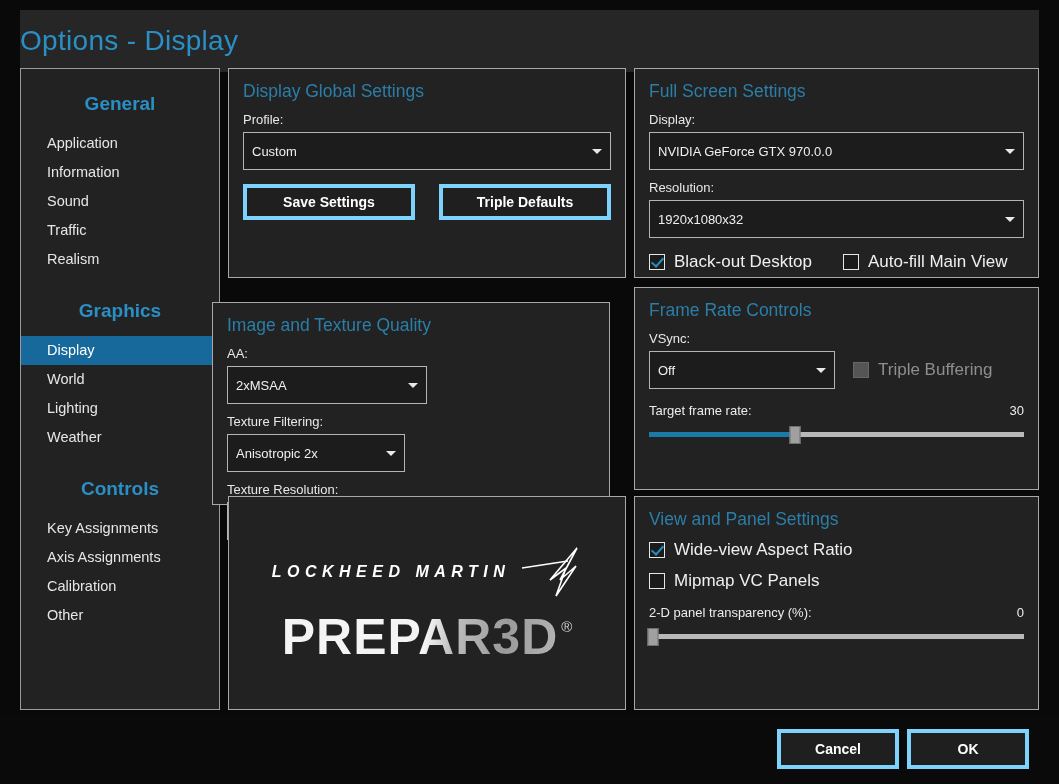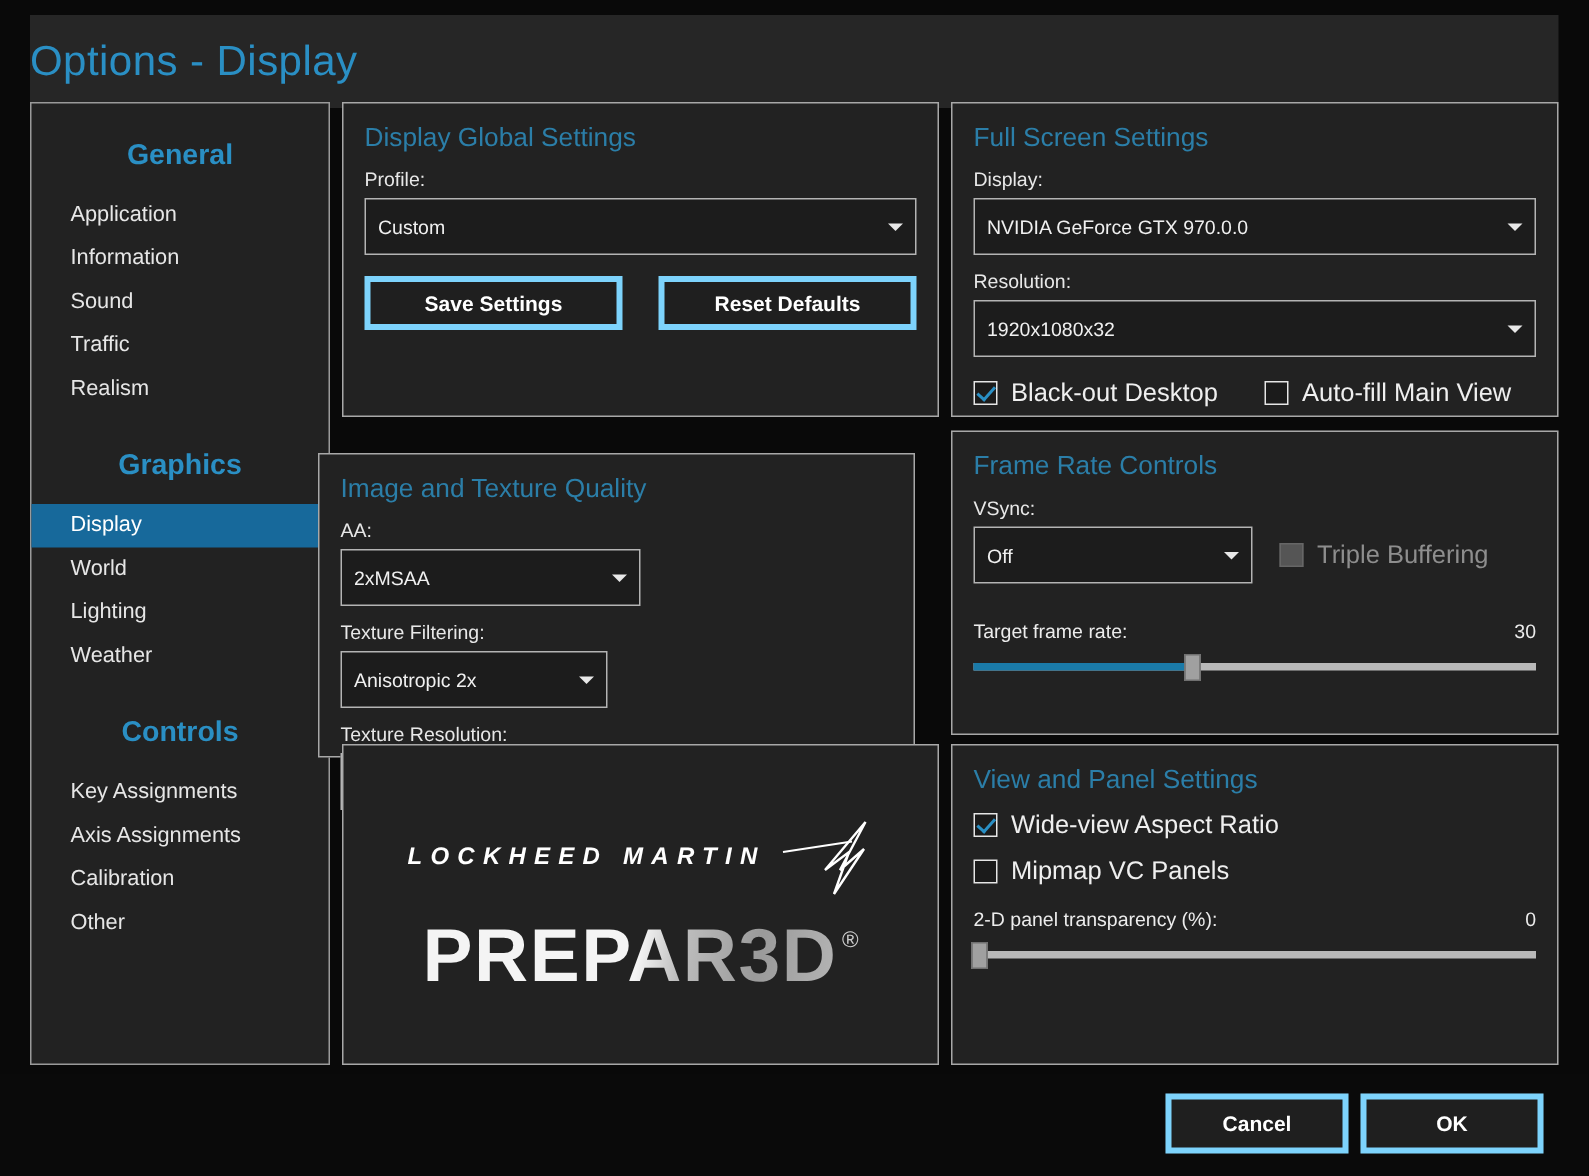--- a/index.html
+++ b/index.html
@@ -172,21 +172,21 @@
   <div class="panel p-tl">
     <div class="panel-title">Display Global Settings</div>
     <div class="pad">
       <label class="fld-label">Profile:</label>
       <div class="dd">
         <span>Custom</span>
         <span class="caret"></span>
       </div>
       <div style="display:flex; gap:24px; margin-top:14px;">
         <div class="btn" style="flex:1">Save Settings</div>
-        <div class="btn" style="flex:1">Reset Defaults</div>
+        <div class="btn" style="flex:1">Triple Defaults</div>
       </div>
     </div>
   </div>
 
   <div class="panel p-tr">
     <div class="panel-title">Full Screen Settings</div>
     <div class="pad">
       <label class="fld-label">Display:</label>
       <div class="dd">
         <span>NVIDIA GeForce GTX 970.0.0</span>
@@ -248,21 +248,21 @@
       <div style="display:flex; align-items:center; gap:18px;">
         <div class="dd" style="width:186px;">
           <span>Off</span>
           <span class="caret"></span>
         </div>
         <div class="cb-row">
           <span class="cb disabled"></span>
           <span class="cb-label dim">Triple Buffering</span>
         </div>
       </div>
-      <div style="margin-top:24px;">
+      <div style="margin-top:14px;">
         <div class="slider-head">
           <span class="sl-label">Target frame rate:</span>
           <span class="sl-value">30</span>
         </div>
         <div class="slider">
           <div class="track"></div>
           <div class="fill" style="width:39%"></div>
           <div class="thumb" style="left:39%"></div>
         </div>
       </div>

